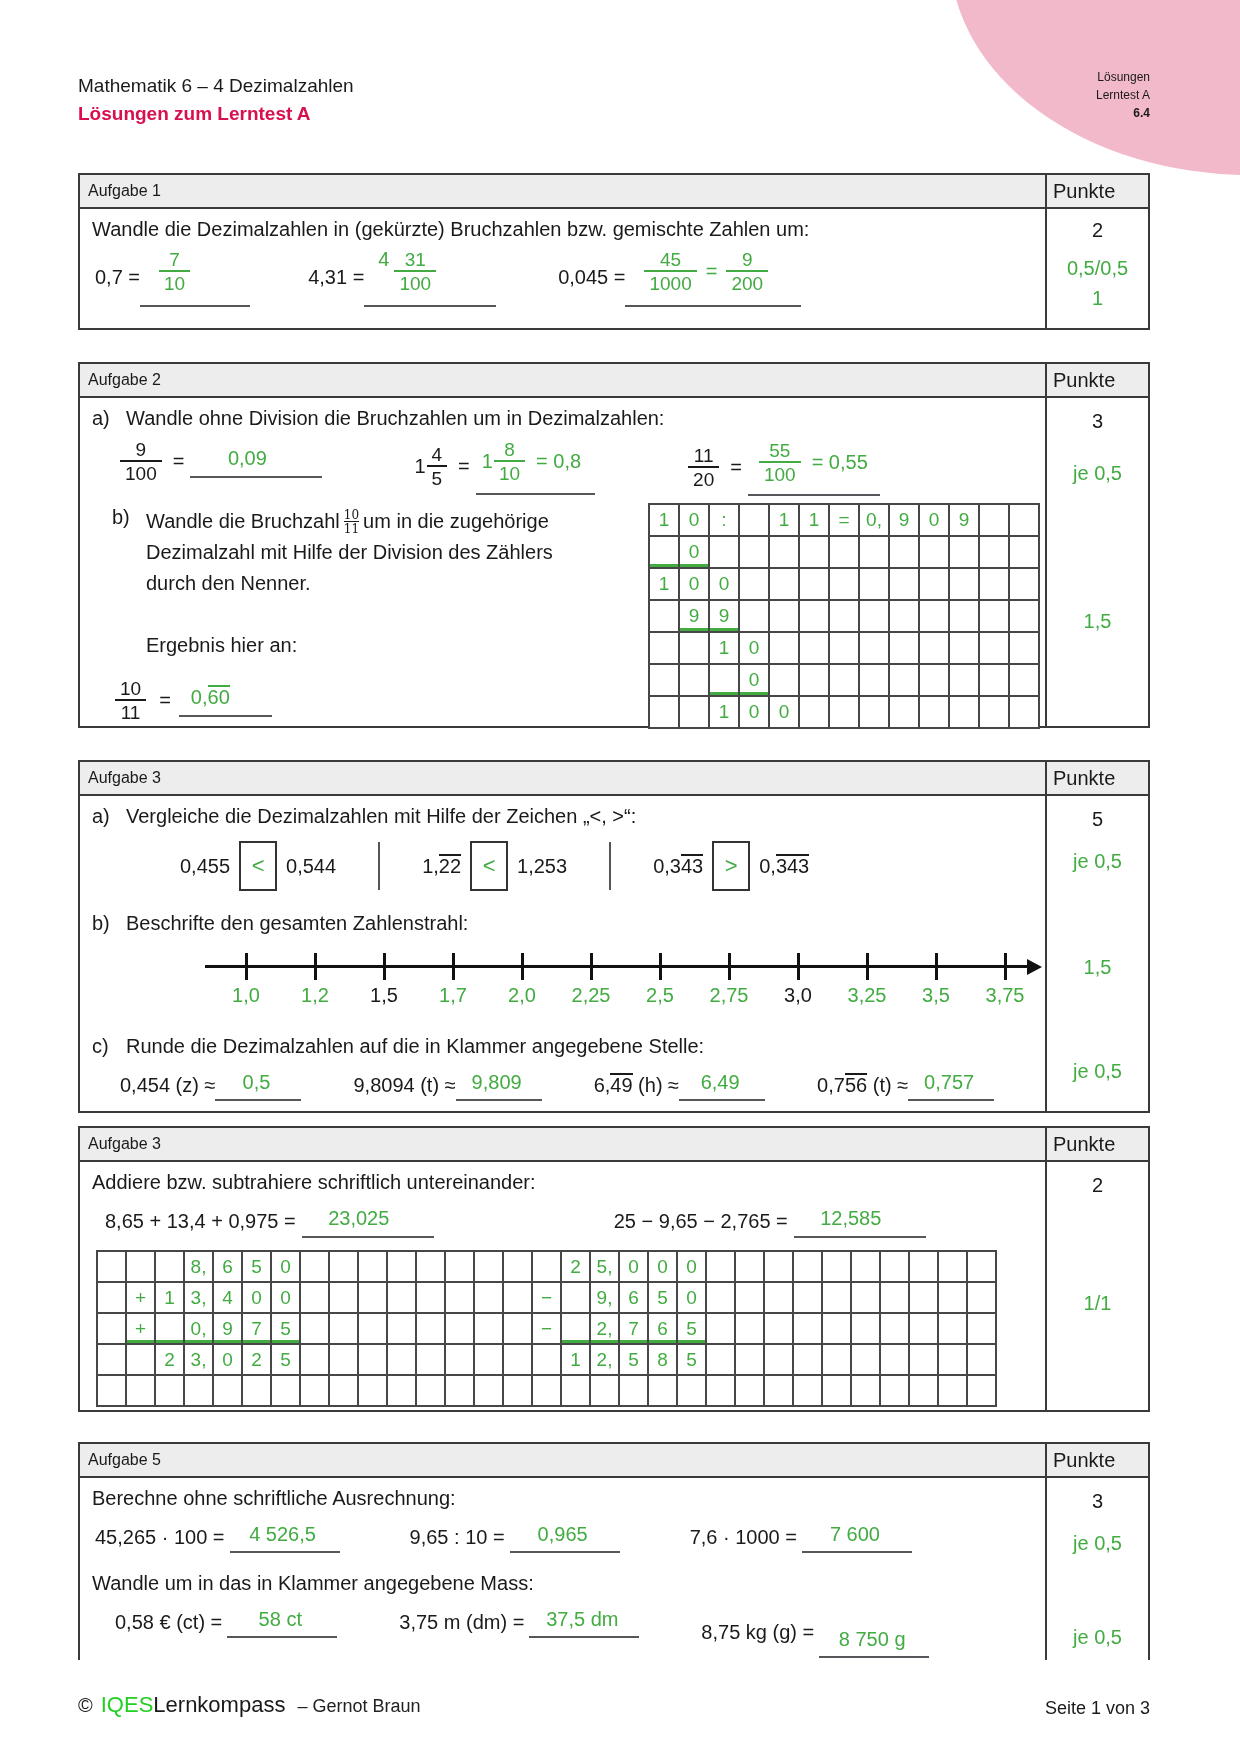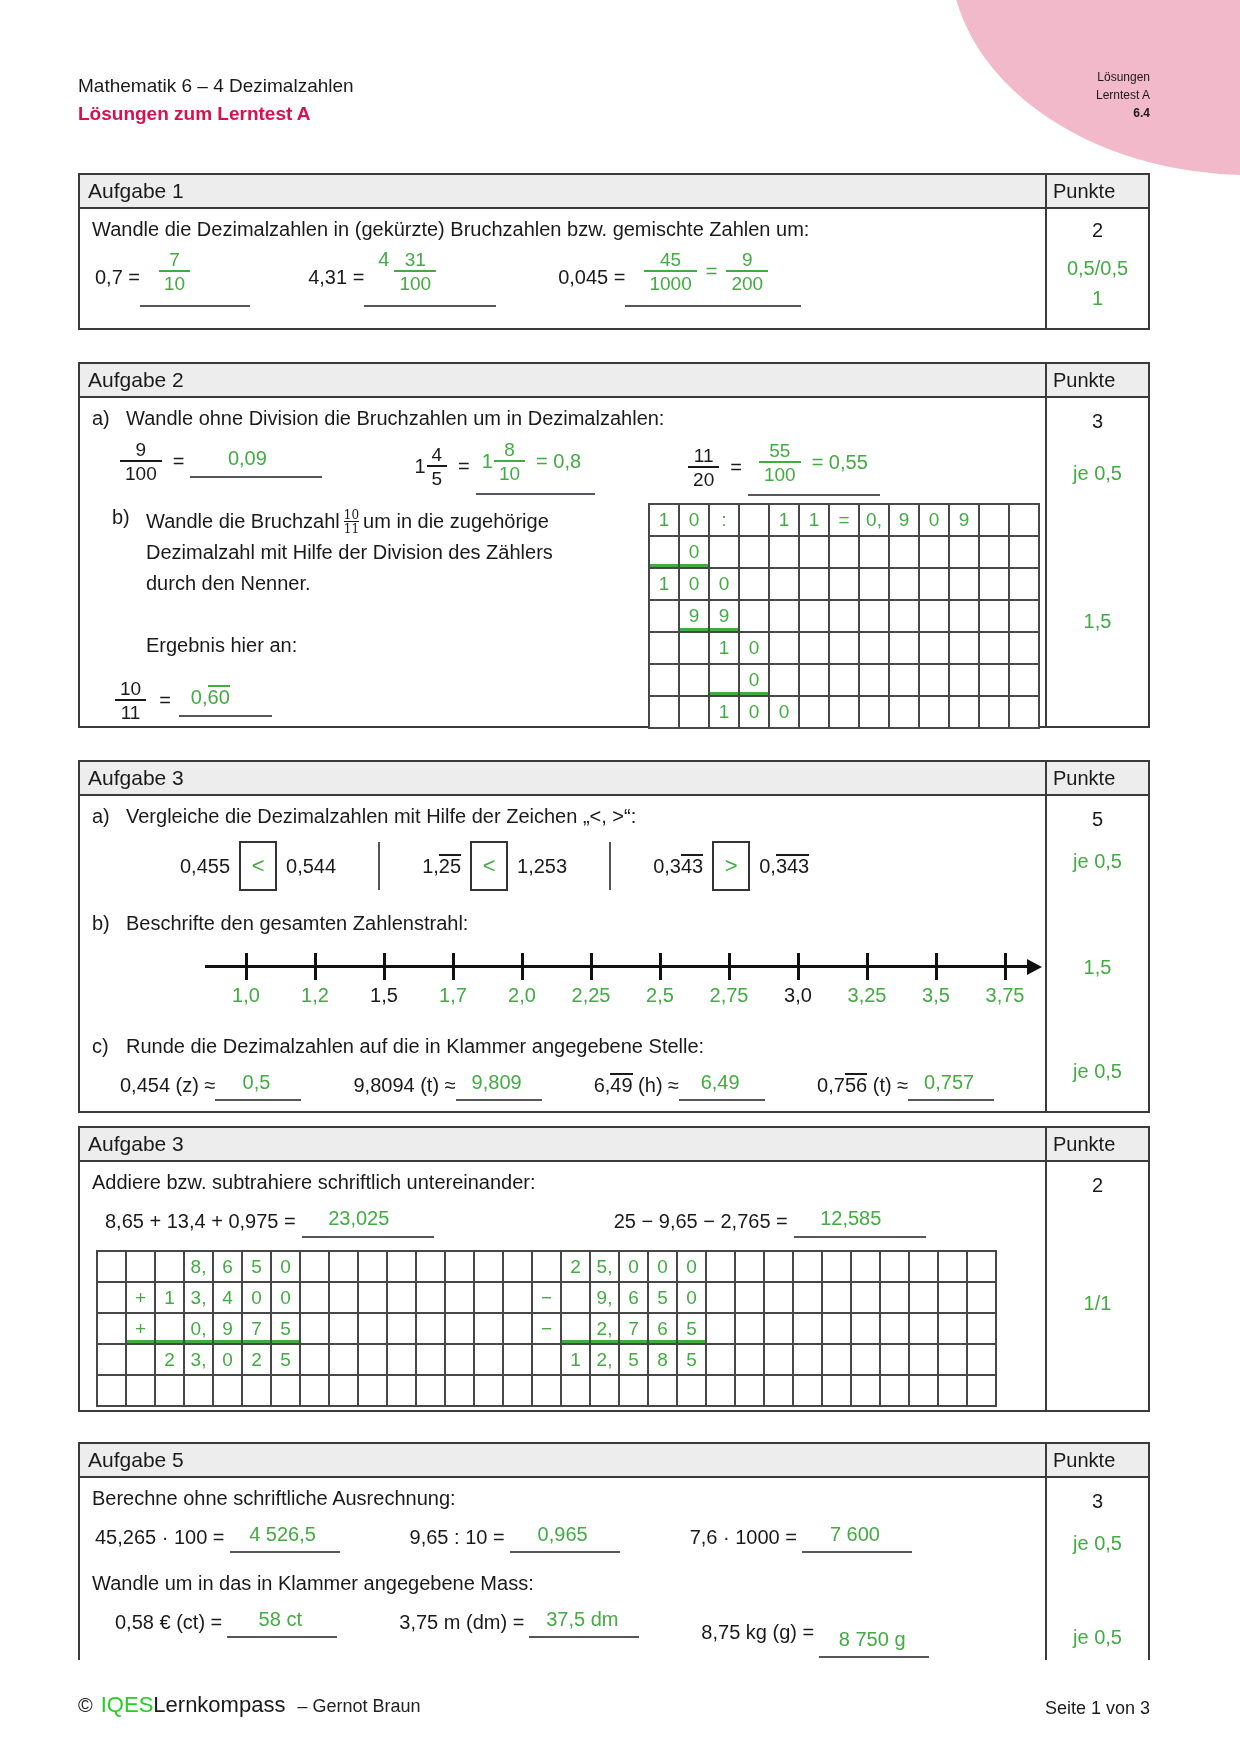--- a/index.html
+++ b/index.html
@@ -23,21 +23,21 @@
   
   .hdr-left{position:absolute;left:78px;top:72px;font-size:19px;line-height:1.45;}
   .hdr-left .sub{color:var(--red);font-weight:bold;}
   .hdr-right{position:absolute;right:90px;top:68px;text-align:right;font-size:12px;line-height:1.5;}
   .hdr-right .b{font-weight:bold;}
 
   
   .task{position:absolute;left:78px;width:1072px;border:2px solid var(--border);box-sizing:border-box;background:#fff;}
   .task.noline{border-bottom:none;}
   .thead{display:flex;background:var(--hdrbg);border-bottom:2px solid var(--border);height:34px;box-sizing:border-box;align-items:center;}
-  .tht{flex:1;font-size:21px;padding:0 8px;}
+  .tht{flex:1;font-size:16px;padding:0 8px;}
   .thp{width:103px;border-left:2px solid var(--border);padding:0 6px;box-sizing:border-box;font-size:20px;align-self:stretch;display:flex;align-items:center;}
   .tbody{display:flex;height:calc(100% - 34px);}
   .tmain{flex:1;position:relative;overflow:visible;}
   .tpts{width:103px;border-left:2px solid var(--border);position:relative;box-sizing:border-box;}
   .pt{position:absolute;left:0;right:0;text-align:center;font-size:20px;line-height:1.3;}
   .ink{color:var(--ink);} .grn{color:var(--green);}
 
   .prow{padding:9px 12px 3px;font-size:20px;}
   .lbl{display:inline-block;width:34px;}
 
@@ -336,21 +336,21 @@
         <div class="cmprow">
           <span class="cg">
             <span><span>0,455</span></span>
             <span class="cmpbox">
                 <span>&lt;</span>
               </span>
             <span><span>0,544</span></span>
           </span>
           <span class="vsep"></span>
           <span class="cg">
-            <span><span>1,</span><span class="ov">25</span></span>
+            <span><span>1,</span><span class="ov">22</span></span>
             <span class="cmpbox">
                 <span>&lt;</span>
               </span>
             <span><span>1,253</span></span>
           </span>
           <span class="vsep"></span>
           <span class="cg">
             <span><span>0,3</span><span class="ov">43</span></span>
             <span class="cmpbox">
                 <span>&gt;</span>

